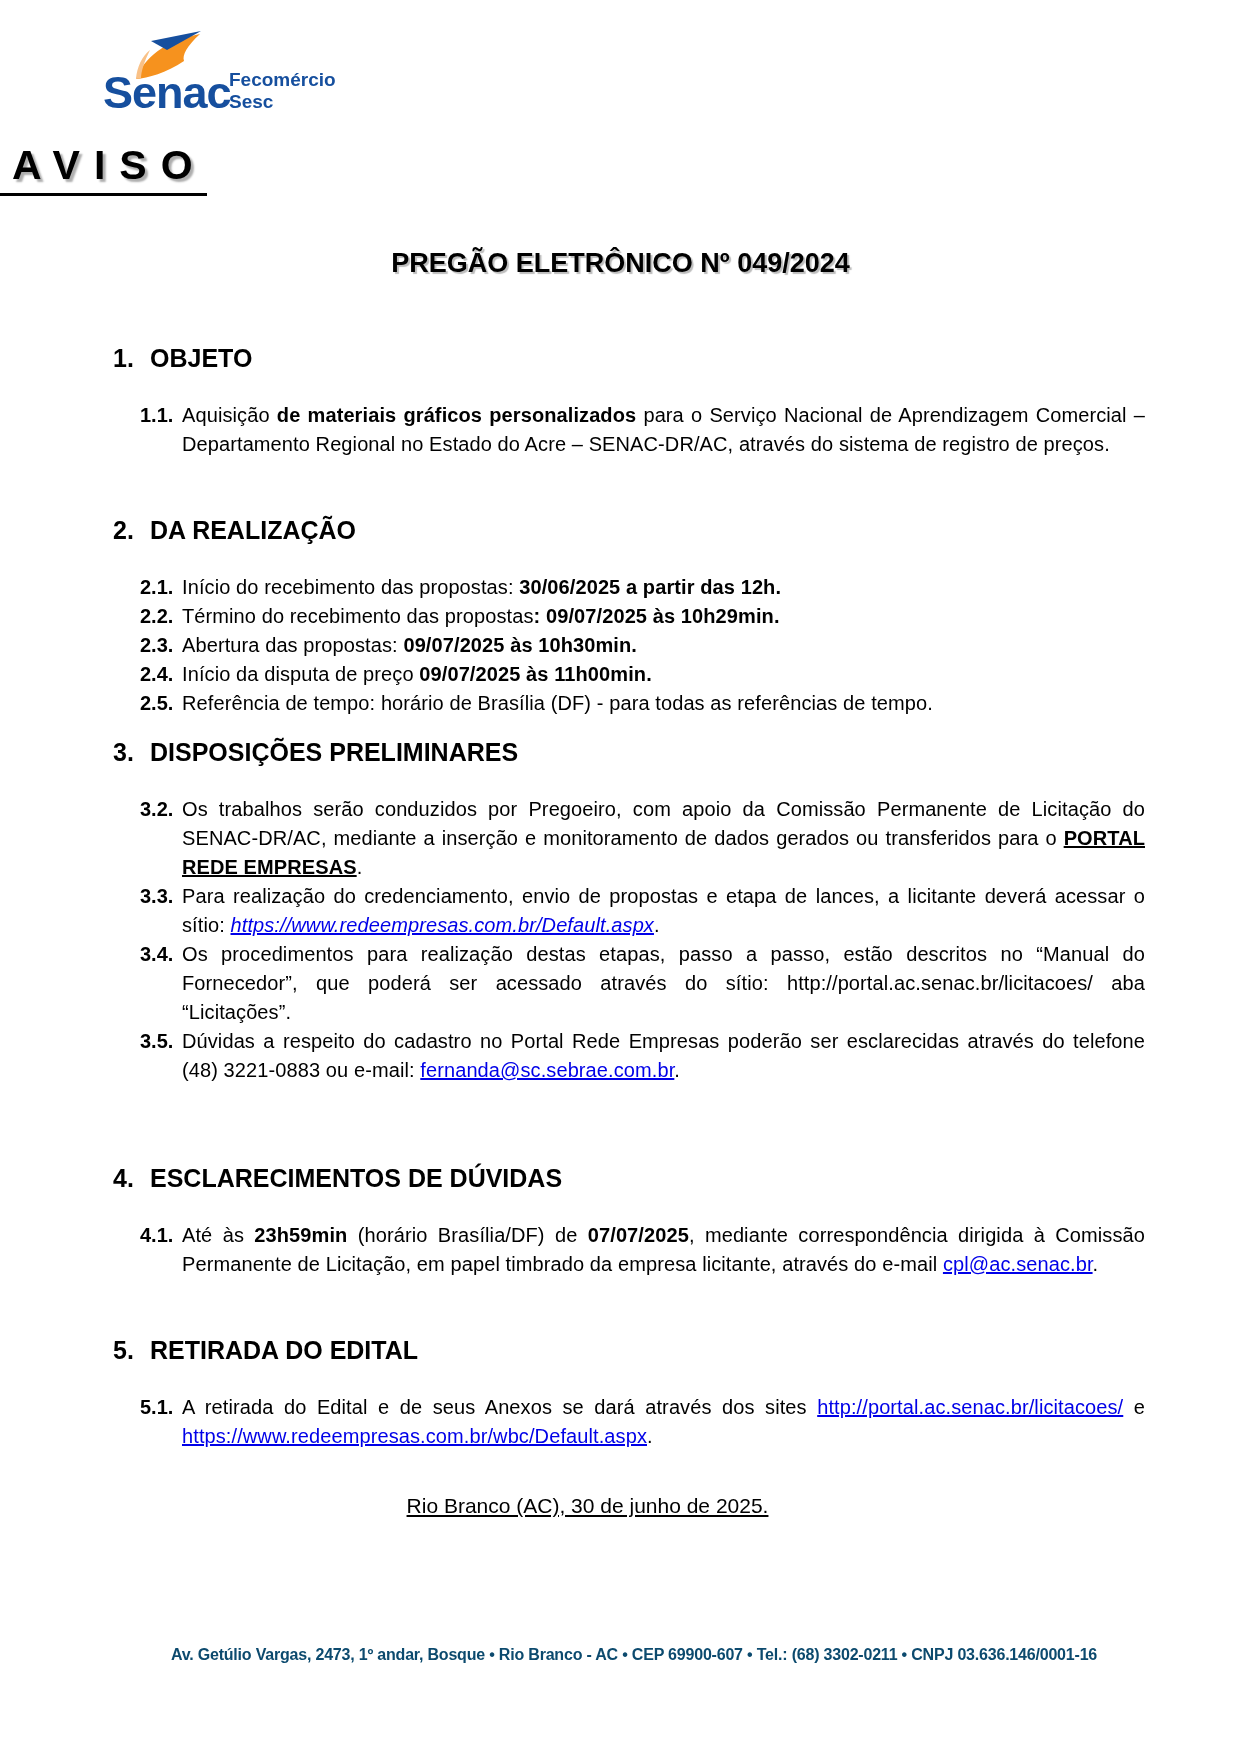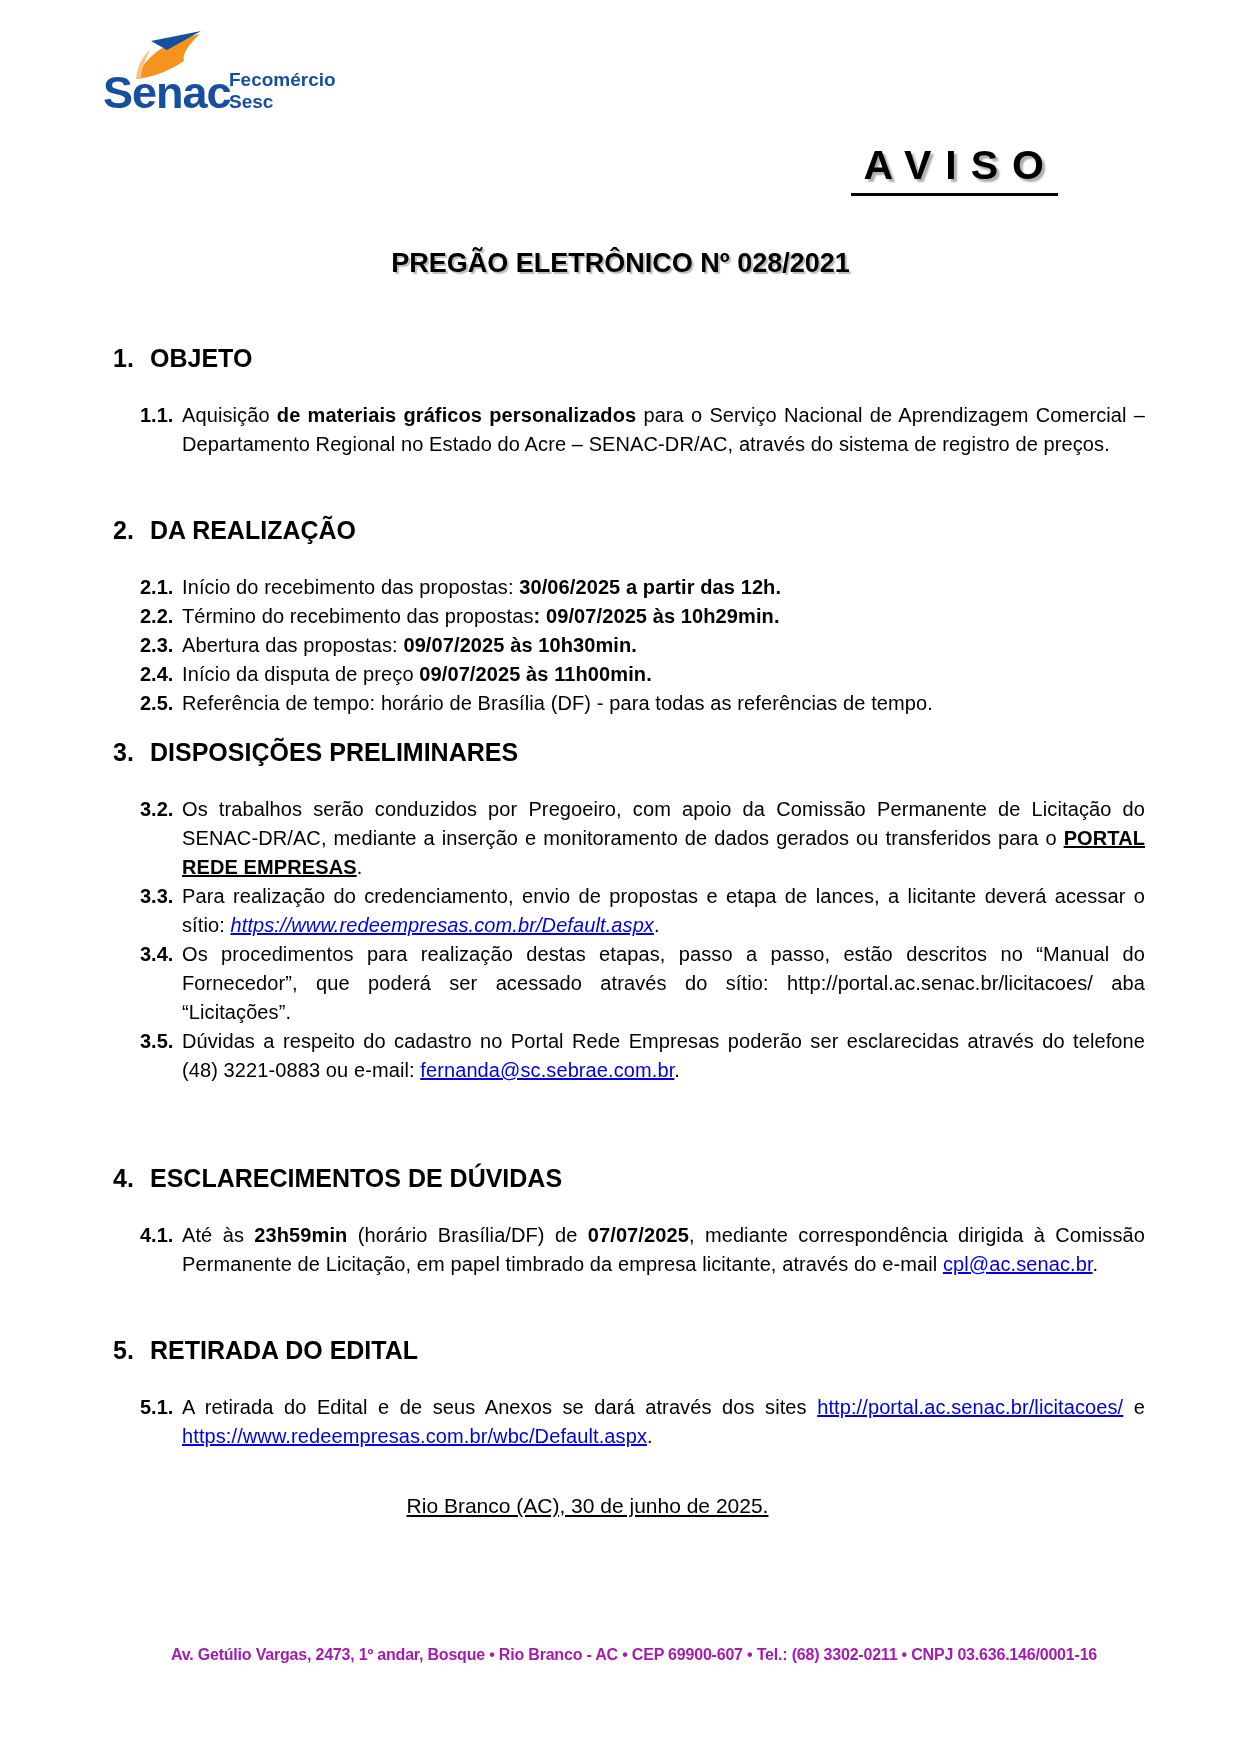--- a/index.html
+++ b/index.html
@@ -11,21 +11,21 @@
     position:relative;
     overflow:hidden;
   }
   .page { position:absolute; left:0; top:0; width:1241px; height:1755px; background:#fff; }
 
   
   .logo { position:absolute; left:103px; top:24px; width:260px; height:94px; }
   .logo svg text { font-family:"Liberation Sans", sans-serif; font-weight:bold; }
 
   
-  .title-row { position:absolute; left:0; top:142px; width:1058px; text-align:right; }
+  .title-row { position:absolute; left:0; top:142px; width:1058px; text-align:left; }
   .doc-title {
     display:inline-block;
     font-size:41px; font-weight:bold;
     letter-spacing:14px; padding:0 0 4px 12px;
     border-bottom:3px solid #000;
     text-shadow:3px 3px 2px #aeaeae;
   }
   .subtitle-row { position:absolute; left:0; top:248px; width:1241px; text-align:center; }
   .doc-subtitle {
     display:inline-block;
@@ -46,21 +46,21 @@
   .seg-bold { font-weight:bold; }
   .seg-boldu { font-weight:bold; text-decoration:underline; }
   a.seg-link { color:#0000e8; cursor:pointer; }
   .seg-italic { font-style:italic; }
 
   
   .date-row { position:absolute; left:0; top:1494px; width:1175px; text-align:center; font-size:21px;text-decoration:underline; }
   .signature-row { position:absolute; left:0; top:1582px; width:1241px; text-align:center;
                    font-size:21px; font-style:italic; }
   .footer-row { position:absolute; left:0; top:1646px; width:1241px; text-align:center;
-                font-size:16px; font-weight:bold; color:#a21caf; letter-spacing:-0.2px;padding-left:27px; }
+                font-size:16px; font-weight:bold; color:#0c4a6e; letter-spacing:-0.2px;padding-left:27px; }
 </style>
 </head>
 <body>
 
 <div class="page">
 
   <div class="logo">
     <svg width="260" height="94" viewBox="0 0 260 94">
       <path d="M33,55 C42,33 60,18 97,10 C84,22 79,31 81,37 C63,49 45,54 33,55 Z" fill="#f6921e"></path>
       <path d="M98,7 L48,17 L64,26 Z" fill="#164f9e"></path>
@@ -68,21 +68,21 @@
       <text x="0" y="84" font-size="45" letter-spacing="-1" fill="#164f9e">Senac</text>
       <text x="126" y="62" font-size="19" fill="#164f9e">Fecomércio</text>
       <text x="126" y="84" font-size="19" fill="#164f9e">Sesc</text>
     </svg>
   </div>
 
   <div class="title-row">
     <span class="doc-title">AVISO</span>
   </div>
   <div class="subtitle-row">
-    <span class="doc-subtitle">PREGÃO ELETRÔNICO Nº 028/2021</span>
+    <span class="doc-subtitle">PREGÃO ELETRÔNICO Nº 049/2024</span>
   </div>
 
   <main>
       <section class="doc-section sec-1">
         <div class="sec-head"><span class="sec-num">1.</span><span>OBJETO</span></div>
         <div class="sec-items">
           <div class="item">
             <span class="item-num">1.1.</span>
             <div class="item-text"><span class="">Aquisição </span><span class="seg-bold">de materiais gráficos personalizados</span><span class=""> para o Serviço Nacional de Aprendizagem Comercial – Departamento Regional no Estado do Acre – SENAC-DR/AC, através do sistema de registro de preços.</span></div>
           </div>

